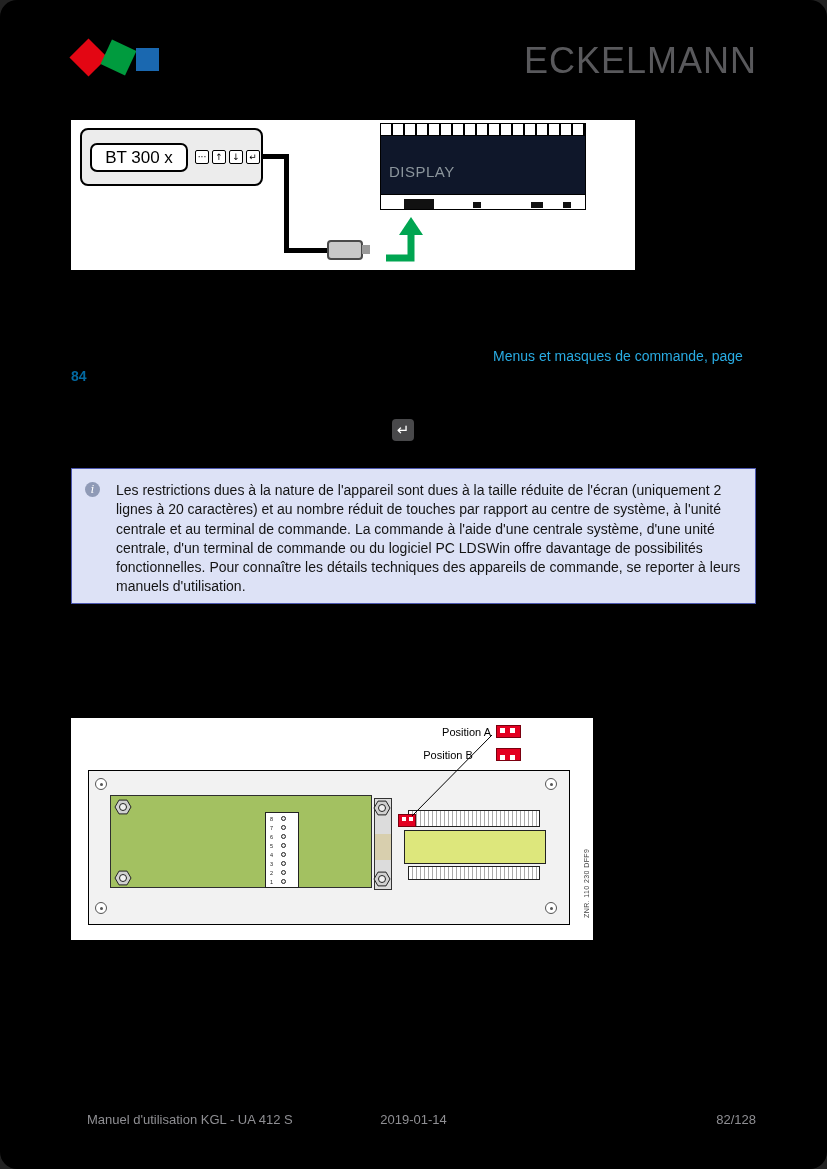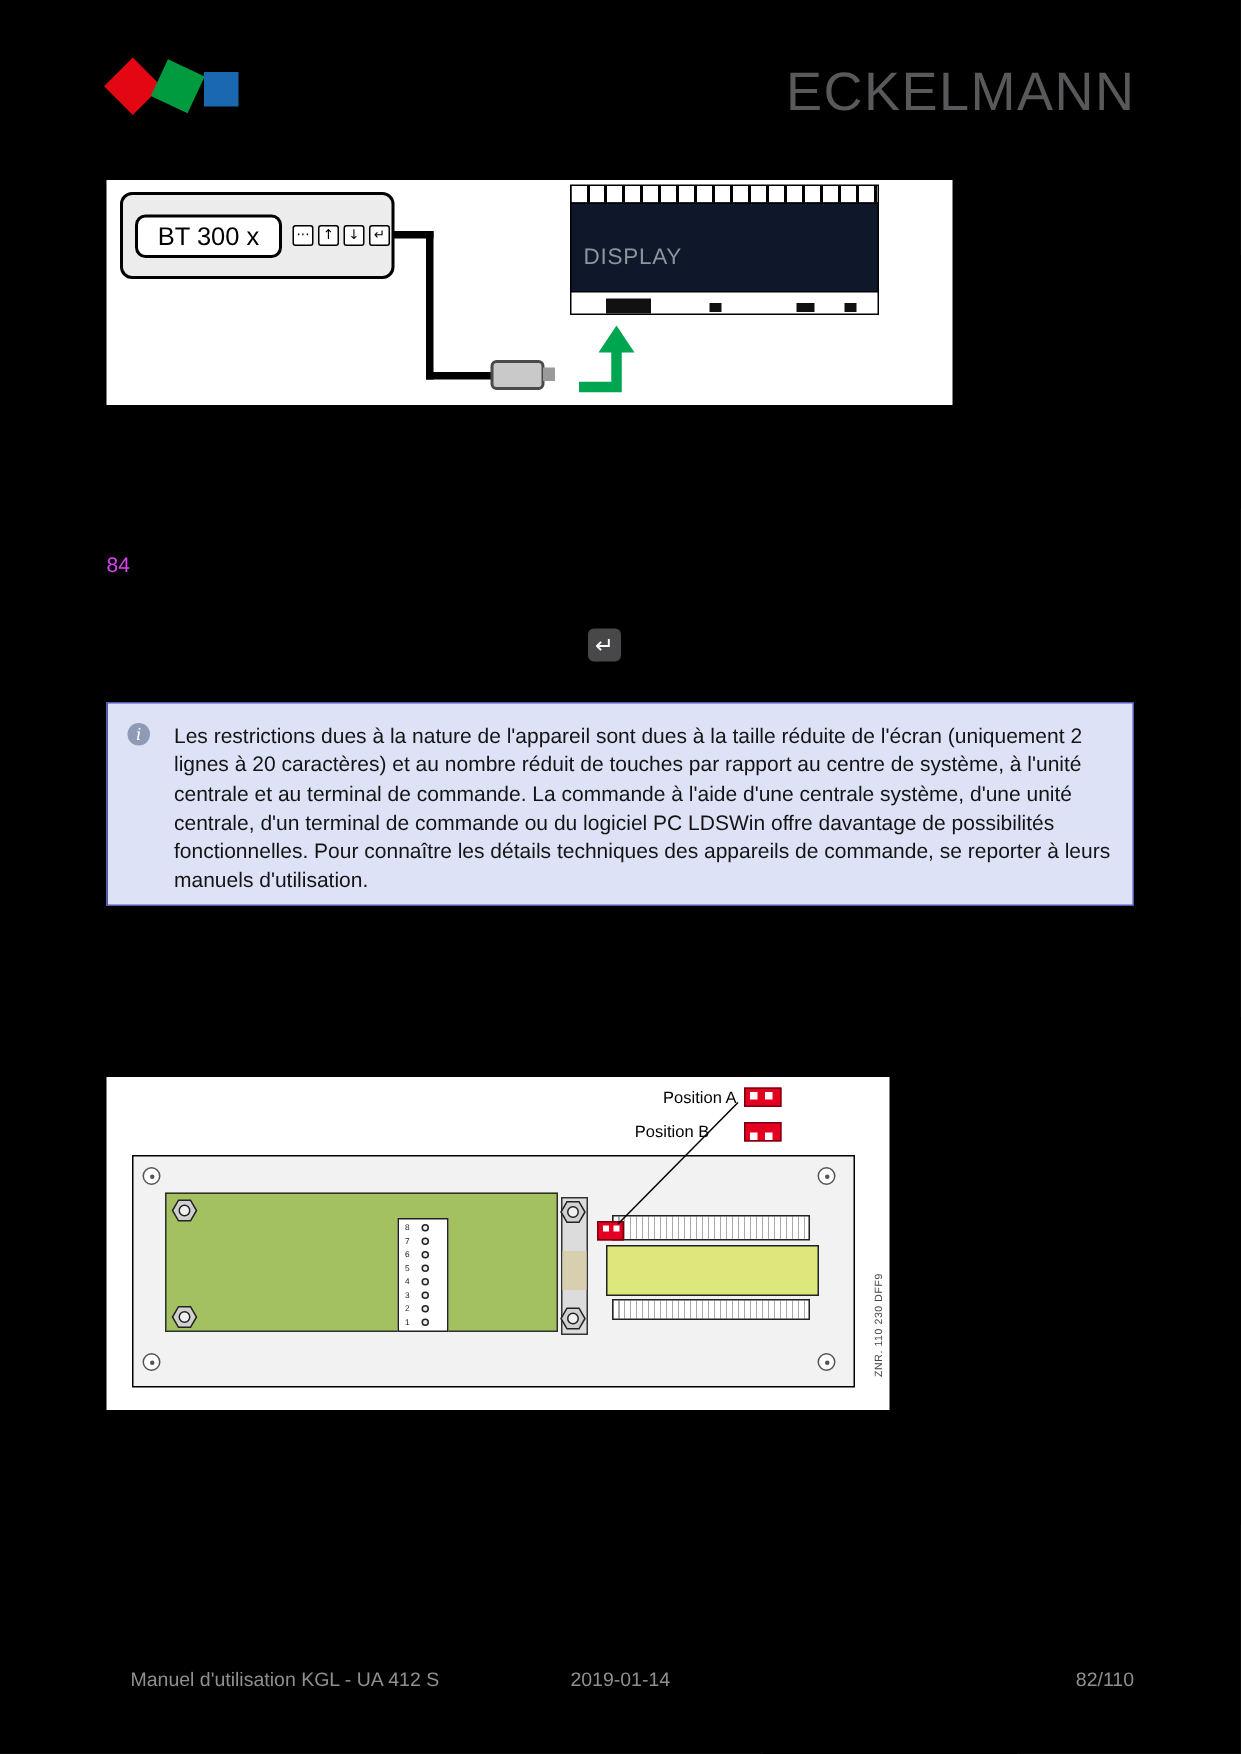--- a/index.html
+++ b/index.html
@@ -1,19 +1,19 @@
 <!DOCTYPE html>
 <html><head>
 <meta charset="utf-8">
 <style>
   * { margin:0; padding:0; box-sizing:border-box; }
   body { background:#222; }
   .page {
     position:relative; width:827px; height:1169px; background:#000;
-    overflow:hidden; font-family:"Liberation Sans", sans-serif; margin:0 auto;
+    overflow:hidden; font-family:"Liberation Sans", sans-serif; margin:0 auto;border-radius:17px;
   }
 
   
   .logo-red  { position:absolute; left:75px;  top:44px; width:27px; height:27px; background:#e30613; transform:rotate(45deg); }
   .logo-green{ position:absolute; left:105px; top:44px; width:27px; height:27px; background:#009b3e; transform:rotate(25deg); }
   .logo-blue { position:absolute; left:136px; top:48px; width:23px; height:23px; background:#1a68b0; }
   .brand { position:absolute; right:70px; top:40px; font-size:36px; letter-spacing:1px; color:#59595c; font-weight:400; }
 
   
   .fig { position:absolute; background:#fff; }
@@ -40,21 +40,21 @@
   .ctrl-body { left:0; top:12px; width:206px; height:60px; background:#0f172a; border:1px solid #000; }
   .display-label { left:8px; top:27px; font-size:15px; color:#8b959c; letter-spacing:0.5px; }
   .ctrl-bottom { left:0; top:71px; width:206px; height:16px; background:#fff; border:1px solid #000; }
   .ctrl-conn { left:23px; top:4px; width:30px; height:10px; background:#111; }
   .mk1 { left:92px;  top:7px; width:8px;  height:6px; background:#111; }
   .mk2 { left:150px; top:7px; width:12px; height:6px; background:#111; }
   .mk3 { left:182px; top:7px; width:8px;  height:6px; background:#111; }
 
   
   .link1 { position:absolute; left:493px; top:348px; font-size:14px; color:#29abe2; cursor:pointer; }
-  .link2 { position:absolute; left:71px;  top:368px; font-size:14px; color:#d946ef; cursor:pointer; }
+  .link2 { position:absolute; left:71px;  top:368px; font-size:14px; color:#0369a1; cursor:pointer;font-weight:bold; }
   .enter-icon { position:absolute; left:392px; top:419px; width:22px; height:22px; background:#48484a; border-radius:4px;
                 color:#fff; font-size:15px; display:flex; align-items:center; justify-content:center; font-family:"DejaVu Sans",sans-serif; }
 
   
   .note { position:absolute; left:71px; top:468px; width:685px; height:136px; background:#dde2f6; border:1px solid #4d58b0; }
   .note-icon { position:absolute; left:13px; top:13px; width:15px; height:15px; border-radius:50%; background:#8f9ab6;
                color:#fff; font-family:"DejaVu Serif",serif; font-style:italic; font-size:11px;
                display:flex; align-items:center; justify-content:center; }
   .note-text { position:absolute; left:44px; top:12px; width:645px; font-size:14px; line-height:19.3px; color:#141414; }
 
@@ -135,20 +135,21 @@
       </div>
       <div class="ctrl-bottom">
         <span class="ctrl-conn"></span>
         <span class="mk1"></span>
         <span class="mk2"></span>
         <span class="mk3"></span>
       </div>
     </div>
   </div>
 
+  <span class="link1">Menus et masques de commande, page</span>
   <span class="link2">84</span>
   <div class="enter-icon">↵</div>
 
   <div class="note">
     <div class="note-icon">i</div>
     <div class="note-text">Les restrictions dues à la nature de l'appareil sont dues à la taille réduite de l'écran (uniquement 2 lignes à 20 caractères) et au nombre réduit de touches par rapport au centre de système, à l'unité centrale et au terminal de commande. La commande à l'aide d'une centrale système, d'une unité centrale, d'un terminal de commande ou du logiciel PC LDSWin offre davantage de possibilités fonctionnelles. Pour connaître les détails techniques des appareils de commande, se reporter à leurs manuels d'utilisation.</div>
   </div>
 
   <div class="fig fig2">
     <div class="posA">Position A</div>
@@ -236,16 +237,16 @@
       <g transform="translate(311,161)">
         <polygon points="8,0 4,6.9 -4,6.9 -8,0 -4,-6.9 4,-6.9" fill="#d0d0d0" stroke="#222" stroke-width="1"></polygon>
         <circle r="3.5" fill="#f0f0f0" stroke="#222" stroke-width="1"></circle>
       </g>
     </svg>
   </div>
 
   <div class="footer">
     <span class="f-left">Manuel d'utilisation KGL - UA 412 S</span>
     <span class="f-center">2019-01-14</span>
-    <span class="f-right">82/110</span>
+    <span class="f-right">82/128</span>
   </div>
 
 </div>
 
 </body></html>

